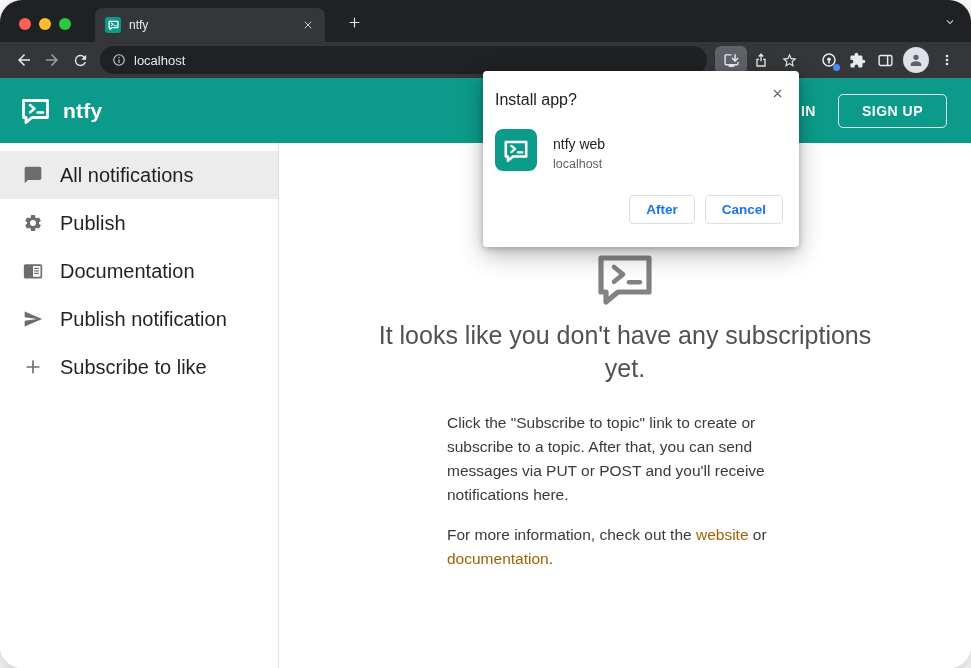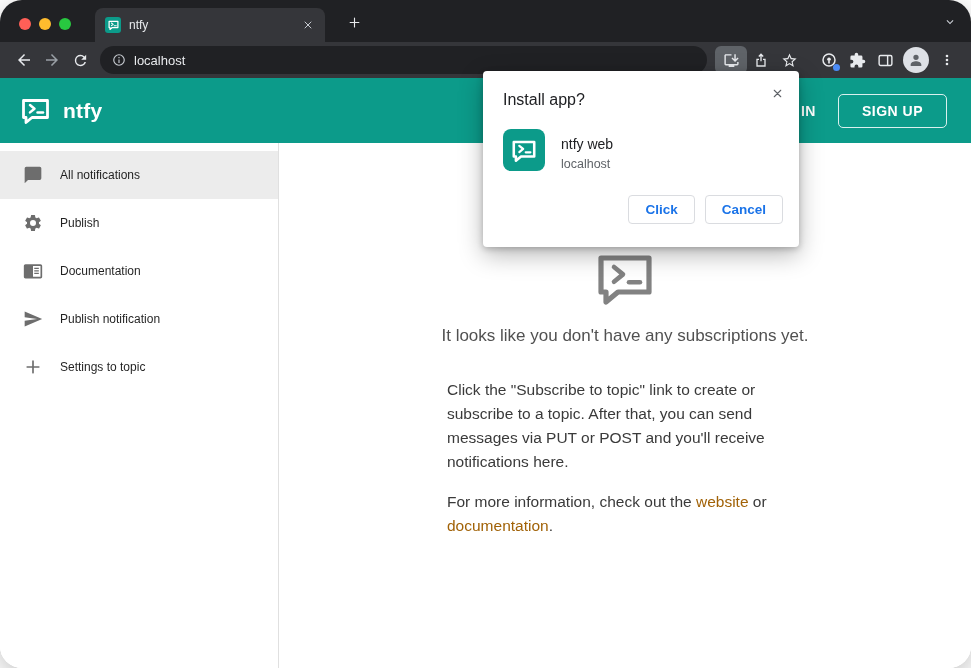--- a/index.html
+++ b/index.html
@@ -47,37 +47,37 @@
   .header-spacer { flex:1; }
   .hdr-btn { font-size:14px; font-weight:600; letter-spacing:.5px; color:#fff; cursor:pointer; }
   .signin { margin-right:22px; background:none; border:none; font-family:inherit; }
   .signup { border:1px solid rgba(255,255,255,.85); border-radius:5px; padding:8px 23px;
             background:none; font-family:inherit; }
 
   
   .app-body { position:absolute; top:143px; left:0; right:0; bottom:0; display:flex; background:#fff; }
   .sidebar { width:279px; flex:none; border-right:1px solid #e0e0e0; padding-top:8px; background:#fff; }
   .side-item { height:48px; display:flex; align-items:center; padding:0 16px 0 21px;
-               color:rgba(0,0,0,.87); font-size:12px; cursor:pointer; }
+               color:rgba(0,0,0,.87); font-size:20px; cursor:pointer; }
   .side-item.selected { background:#ececec; }
   .side-icon { width:24px; height:24px; margin-right:15px; color:#6d6d6d; display:flex;
                align-items:center; justify-content:center; flex:none; }
 
   .main { flex:1; display:flex; flex-direction:column; align-items:center; padding-top:108px; background:#fff; }
   .empty-icon { width:62px; height:54px; color:#828282; }
-  .empty-heading { margin-top:14px; width:500px; text-align:center; font-size:17px; line-height:33px;
+  .empty-heading { margin-top:14px; width:500px; text-align:center; font-size:25px; line-height:33px;
                    color:#515151; font-weight:400; }
   .empty-text { width:356px; margin-top:26px; font-size:15.5px; line-height:24px; color:#3a3a3a; }
   .empty-text.second { margin-top:16px; }
   .link { color:#a16207; cursor:pointer; }
 
   
   .install-dialog { position:absolute; left:483px; top:71px; width:316px; height:176px; background:#fff;
                     border-radius:4px; box-shadow:0 2px 6px rgba(0,0,0,.22), 0 8px 24px rgba(0,0,0,.28);
-                    z-index:60; padding:20px 16px 16px 20px; color:#202124; }
+                    z-index:60; padding:20px 16px 16px 12px; color:#202124; }
   .dialog-title { font-size:16px; font-weight:400; color:#202124; }
   .dialog-close { position:absolute; top:11px; right:11px; width:22px; height:22px; color:#5f6368;
                   display:flex; align-items:center; justify-content:center; cursor:pointer; }
   .dialog-app { display:flex; align-items:flex-end; margin-top:20px; gap:16px; }
   .dialog-appicon { width:42px; height:42px; background:#0c9b8a; border-radius:8px; display:flex;
                     align-items:center; justify-content:center; flex:none; }
   .dialog-appname { font-size:14px; color:#202124; margin-top:3px; }
   .dialog-origin { font-size:12.5px; color:#5f6368; margin-top:5px; }
   .dialog-actions { display:flex; justify-content:flex-end; gap:10px; margin-top:24px; }
   .dialog-btn { border:1px solid #dadce0; border-radius:4px; background:#fff; color:#1a73e8;
@@ -245,21 +245,21 @@
             </svg>
         </span>
         <span>Publish notification</span>
       </div>
       <div class="side-item">
         <span class="side-icon">
           <svg width="20" height="20" viewBox="0 0 24 24" fill="none" stroke="currentColor" stroke-width="2" stroke-linecap="round">
               <path d="M12 5 V19 M5 12 H19"></path>
             </svg>
         </span>
-        <span>Settings to topic</span>
+        <span>Subscribe to like</span>
       </div>
     </div>
 
     <div class="main">
       <span class="empty-icon">
         <svg width="62" height="54" viewBox="0 0 30 27" fill="none" stroke="currentColor">
           <path d="M3 3.5 H27 V20.5 H11.5 L5.5 25.5 L5.5 20.5 H3 Z" stroke-width="2.6" stroke-linejoin="round"></path>
           <path d="M9.5 8 L14 11.7 L9.5 15.4" stroke-width="2.3" stroke-linecap="round" stroke-linejoin="round"></path>
           <path d="M17 15.6 H22.5" stroke-width="2.3" stroke-linecap="round"></path>
         </svg>
@@ -284,18 +284,18 @@
           <path d="M9.5 8 L14 11.7 L9.5 15.4" stroke-width="2.6" stroke-linecap="round" stroke-linejoin="round"></path>
           <path d="M17 15.6 H22.5" stroke-width="2.6" stroke-linecap="round"></path>
         </svg>
       </span>
       <div>
         <div class="dialog-appname">ntfy web</div>
         <div class="dialog-origin">localhost</div>
       </div>
     </div>
     <div class="dialog-actions">
-      <button class="dialog-btn">Click</button>
+      <button class="dialog-btn">After</button>
       <button class="dialog-btn">Cancel</button>
     </div>
   </div>
 
 </div>
 
 </body></html>

